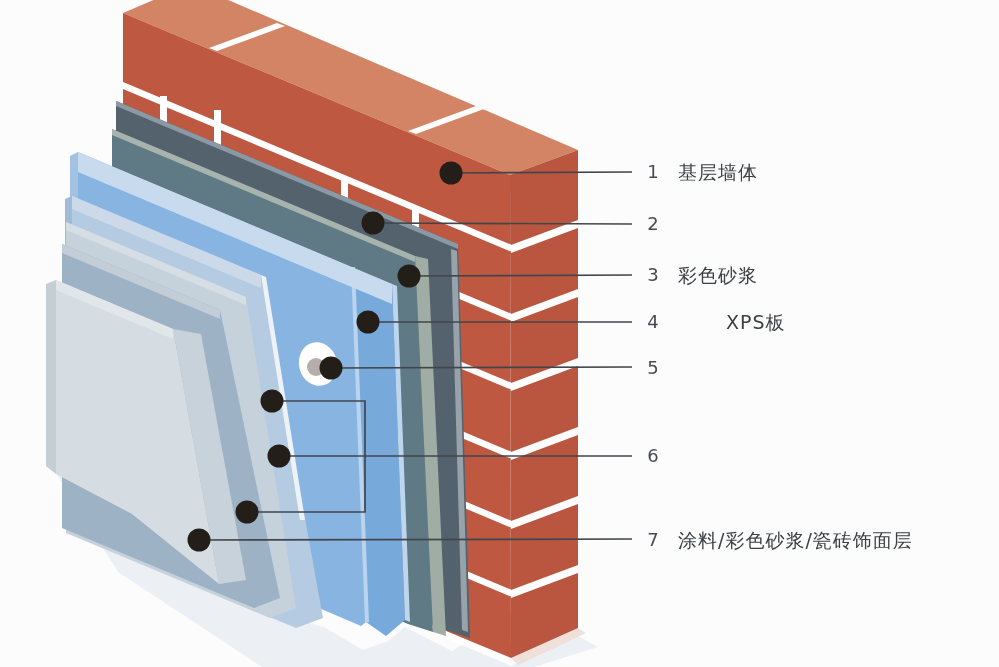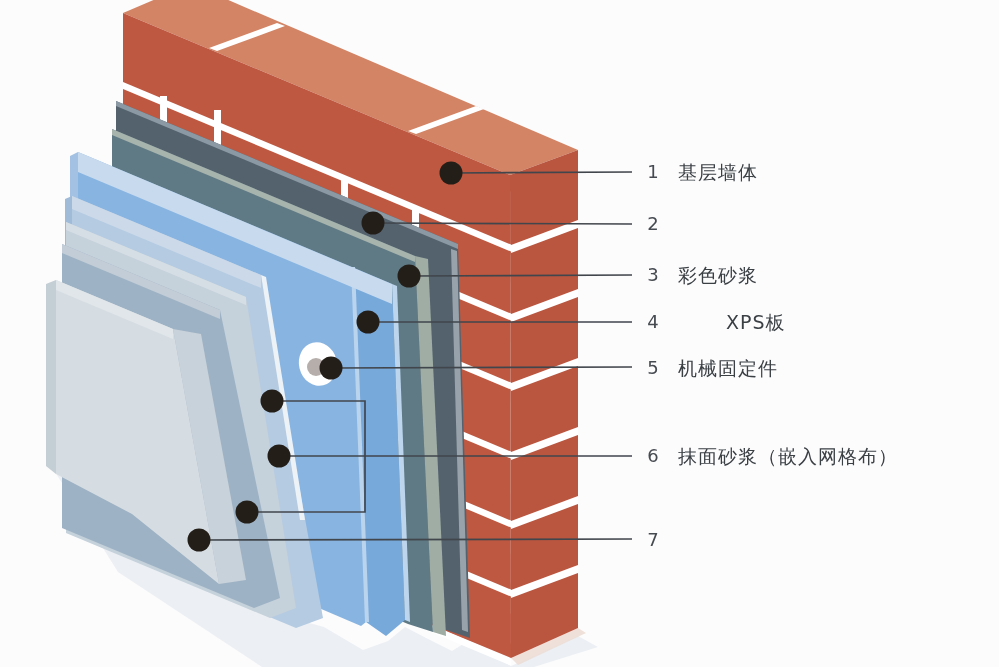--- a/index.html
+++ b/index.html
@@ -146,23 +146,22 @@
   <div class="label-row" style="top:261px">
     <span class="label-num">3</span>
     <span class="label-text">彩色砂浆</span>
   </div>
   <div class="label-row indent4" style="top:308px">
     <span class="label-num">4</span>
     <span class="label-text">XPS板</span>
   </div>
   <div class="label-row" style="top:354px">
     <span class="label-num">5</span>
-    <span class="label-text">机械固定件</span>
   </div>
   <div class="label-row" style="top:442px">
     <span class="label-num">6</span>
-    <span class="label-text">抹面砂浆（嵌入网格布）</span>
   </div>
   <div class="label-row" style="top:526px">
     <span class="label-num">7</span>
+    <span class="label-text">涂料/彩色砂浆/瓷砖饰面层</span>
   </div>
 
 </div>
 
 </body></html>

